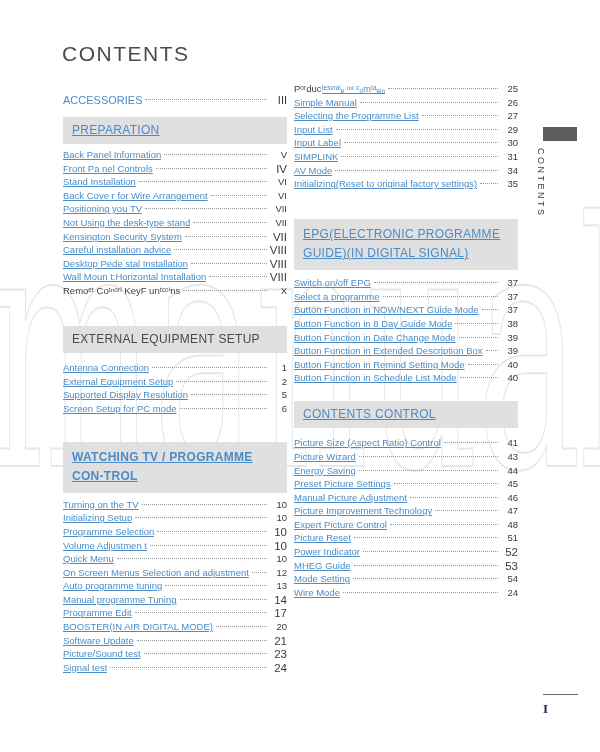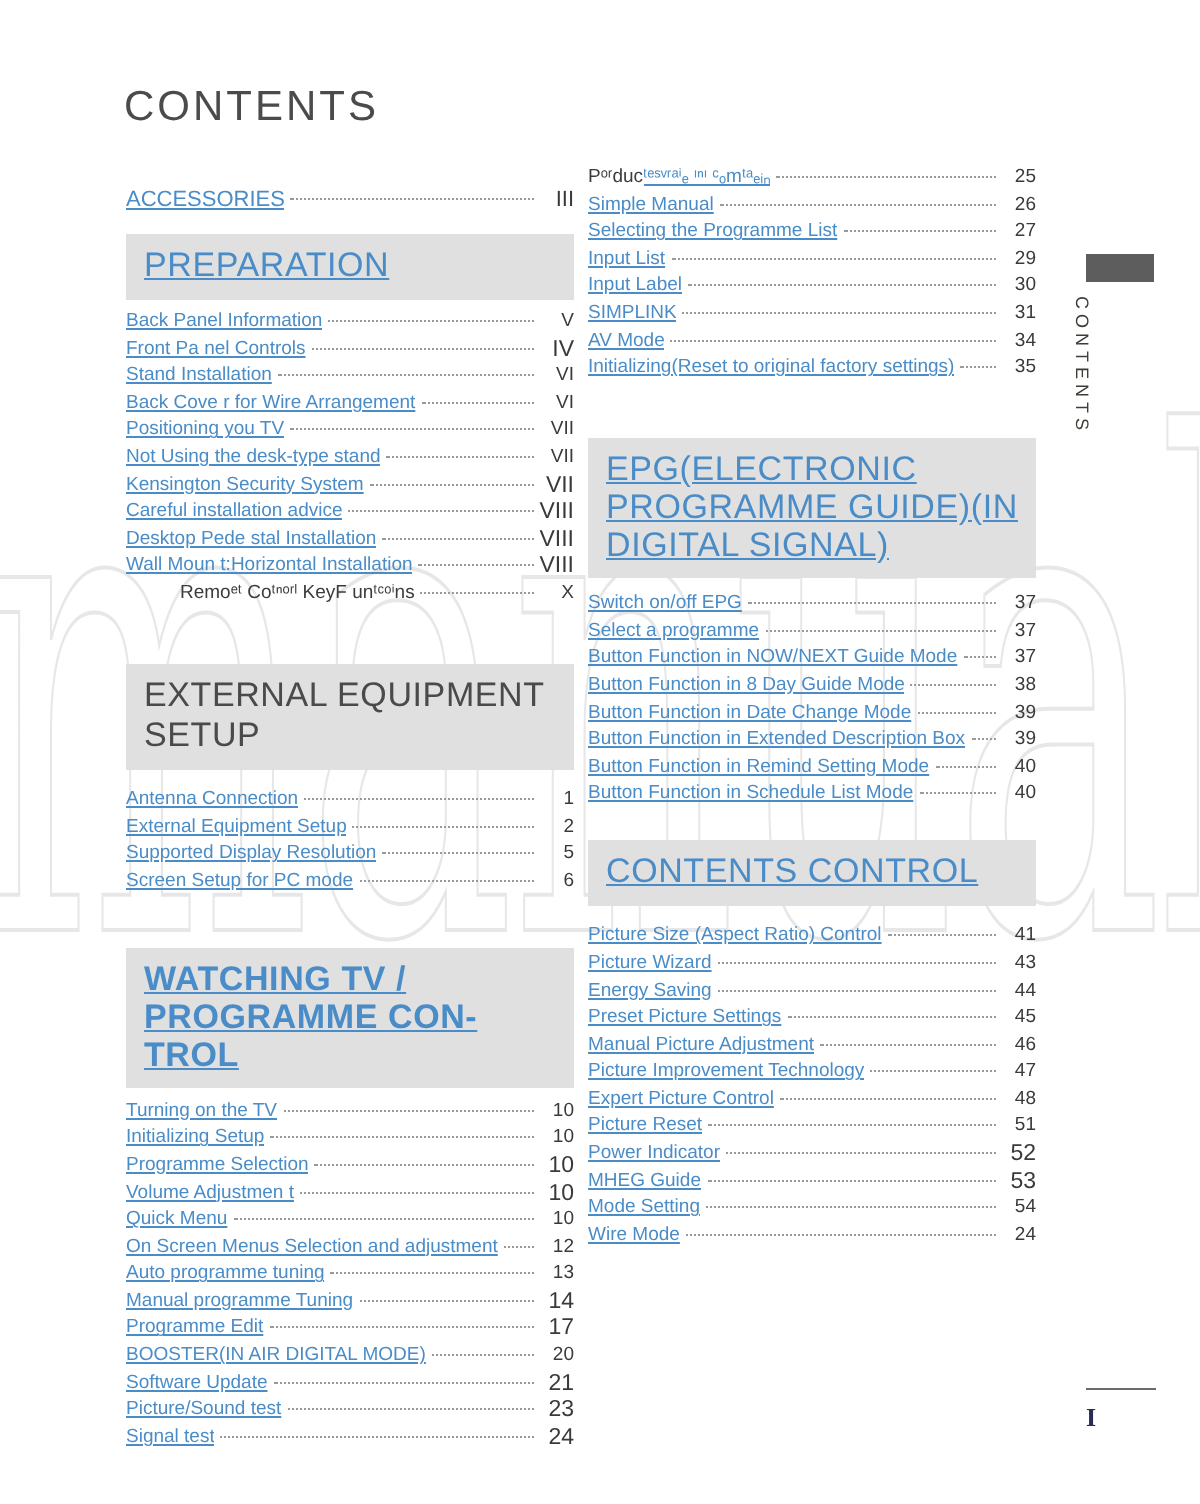--- a/index.html
+++ b/index.html
@@ -33,38 +33,38 @@
   .toc-row {
     display:flex; align-items:center;
     font-size:9.5px; line-height:10px;
     margin-bottom:3.6px; color:#3a3a3a;
   }
   .toc-label {
     color:#4a8cc7; text-decoration:underline;
     white-space:nowrap; overflow:hidden; max-width:200px;
     cursor:pointer;
   }
-  .toc-label.plain { color:#3c3c3c; text-decoration:none;margin-left:27px; }
+  .toc-label.plain { color:#3c3c3c; text-decoration:none; }
   .toc-pre { color:#3c3c3c; white-space:nowrap; }
   .leader {
     flex:1; min-width:4px;
     border-bottom:1px dotted #9a9a9a;
     margin:0 3px 1px 3px;
   }
   .pagenum { min-width:17px; text-align:right; color:#3a3a3a; }
   .pagenum.big { font-size:11.5px; }
 
   
   .accessories-row { font-size:11px; margin-bottom:0; }
   .accessories-row .toc-label { font-size:11px; }
 
   
   .section-box {
     background:#e0e0e0; padding:6px 9px 7px 9px;
-    font-size:17px; letter-spacing:0.3px;
+    font-size:12px; letter-spacing:0.3px;
   }
   .section-box .sec-title-link {
     color:#4a8cc7; text-decoration:underline; cursor:pointer;
   }
   .section-box .sec-title-plain {
     color:#4a4a4a; text-decoration:none;
   }
   .mt-prep  { margin-top:12px; margin-bottom:6px; }
   .mt-ext   { margin-top:30px; margin-bottom:10px; }
   .mt-watch { margin-top:28px; margin-bottom:7px; line-height:19px;font-weight:bold; }

